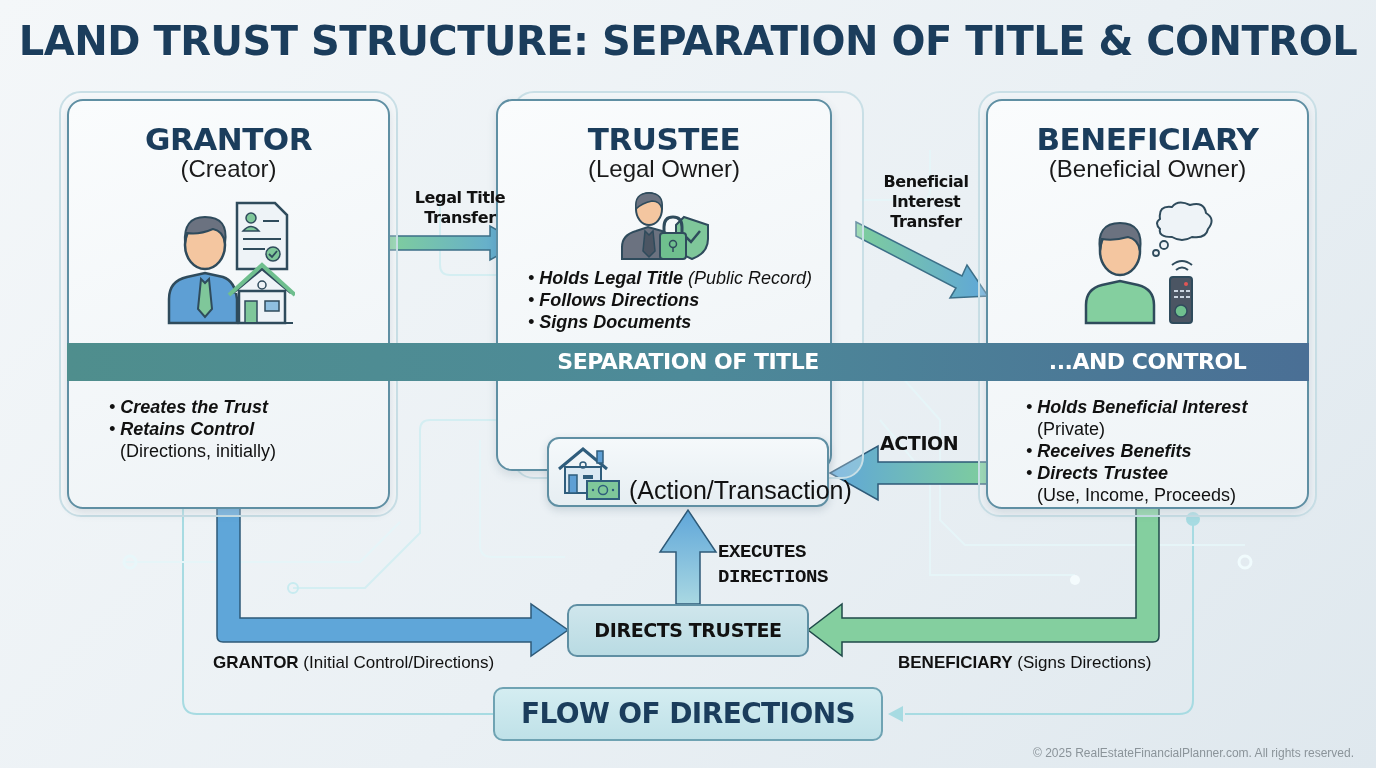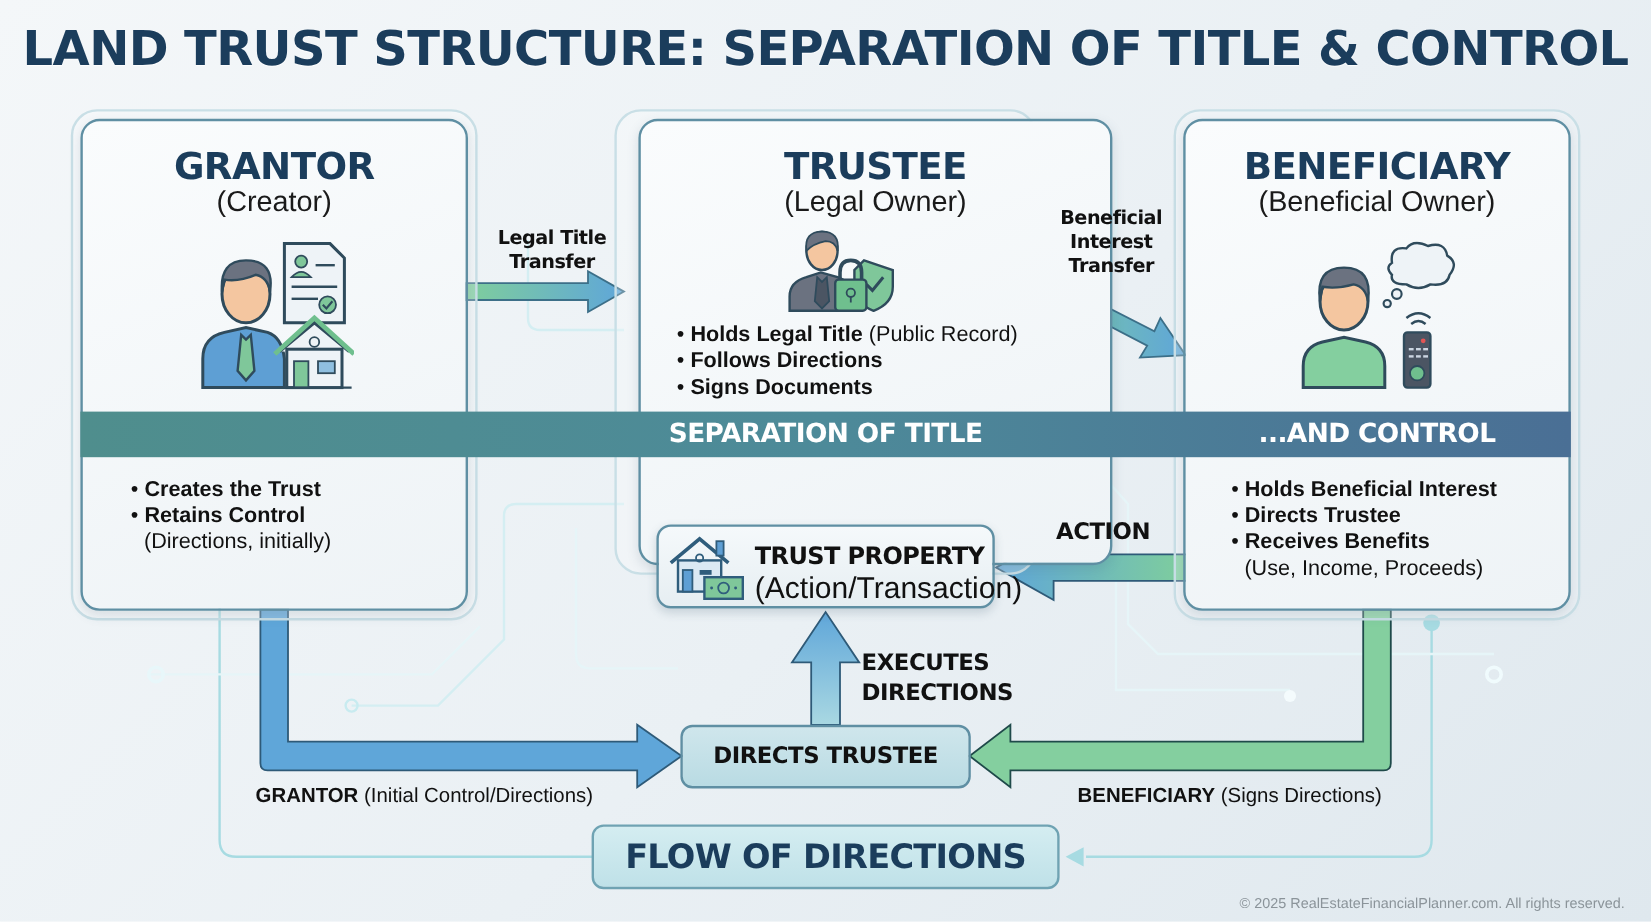--- a/index.html
+++ b/index.html
@@ -36,21 +36,21 @@
   }
   .band {
     height: 38px; background: linear-gradient(90deg, #4f8e8d 0%, #4d8a99 50%, #4a6f95 100%);
   }
   .band-label {
     color: #fff; font-family: "DejaVu Sans", sans-serif; font-weight: bold;
     font-size: 22px; text-align: center; line-height: 38px; letter-spacing: -0.5px;
   }
   .bullets { font-size: 18px; line-height: 22px; color: #111; }
   .bullets .b { font-weight: bold; }
-  .bullets .row { display: block; }
+  .bullets .row { display: block; font-style: italic; }
   .bullets .cont { padding-left: 11px; display: block; }
   .arrow-label {
     font-family: "DejaVu Sans", sans-serif; font-weight: bold;
     font-size: 16px; text-align: center; line-height: 20px; color: #111; letter-spacing: -0.4px;
   }
   .big-label {
     font-family: "DejaVu Sans", sans-serif; font-weight: bold; font-size: 19px; color: #111;
     letter-spacing: -0.4px;
   }
   .trust-box {
@@ -158,21 +158,21 @@
     <circle cx="97" cy="84" r="4" fill="none" stroke="#2f4b5c" stroke-width="1.5"></circle>
     <line x1="66" y1="122" x2="128" y2="122" stroke="#2f4b5c" stroke-width="2"></line>
   </svg>
   <div class="abs bullets" style="left:40px;top:295px;width:270px;">
     <span class="row">• <span class="b">Creates the Trust</span></span>
     <span class="row">• <span class="b">Retains Control</span></span>
     <span class="cont">(Directions, initially)</span>
   </div>
 </div>
 
-<div class="abs card" style="left:532px;top:99px;width:395px;height:372px;">
+<div class="abs card" style="left:496px;top:99px;width:336px;height:372px;">
   <div class="card-title" style="margin-top:20px;">TRUSTEE</div>
   <div class="card-sub" style="margin-top:-2px;">(Legal Owner)</div>
   <svg class="abs" style="left:120px;top:90px;" width="96" height="70" viewBox="0 0 96 70">
     <path d="M4 68 V56 Q4 44 18 40 L30 36 L44 40 Q56 44 58 56 V68 Z" fill="#6b7280" stroke="#2f4b5c" stroke-width="2"></path>
     <path d="M27 40 L31 44 L35 40 L37 60 L31 66 L25 60 Z" fill="#4b5563" stroke="#2f4b5c" stroke-width="1.5"></path>
     <ellipse cx="31" cy="18" rx="13" ry="16" fill="#f4c6a0" stroke="#2f4b5c" stroke-width="2"></ellipse>
     <path d="M18 18 Q16 2 31 2 Q46 2 44 18 Q42 10 34 10 Q24 12 18 18 Z" fill="#6b7280" stroke="#2f4b5c" stroke-width="1.5"></path>
     <path d="M66 26 L90 34 V48 Q90 62 74 68 Q58 62 58 48 V34 Z" fill="#7fc79a" stroke="#2f4b5c" stroke-width="2"></path>
     <path d="M68 46 L73 51 L82 40" fill="none" stroke="#2f4b5c" stroke-width="2.5"></path>
     <path d="M46 44 V36 Q46 26 55 26 Q64 26 64 36 V44" fill="none" stroke="#2f4b5c" stroke-width="3"></path>
@@ -204,59 +204,59 @@
     <rect x="90" y="89" width="4" height="2" fill="#cbd5e1"></rect>
     <rect x="96" y="89" width="4" height="2" fill="#cbd5e1"></rect>
     <rect x="102" y="89" width="4" height="2" fill="#cbd5e1"></rect>
     <rect x="90" y="95" width="4" height="2" fill="#cbd5e1"></rect>
     <rect x="96" y="95" width="4" height="2" fill="#cbd5e1"></rect>
     <rect x="102" y="95" width="4" height="2" fill="#cbd5e1"></rect>
     <circle cx="97" cy="110" r="6" fill="#6fbf8e" stroke="#2f4b5c" stroke-width="1.5"></circle>
   </svg>
   <div class="abs bullets" style="left:38px;top:295px;width:280px;">
     <span class="row">• <span class="b">Holds Beneficial Interest</span></span>
+    <span class="cont">(Private)</span>
+    <span class="row">• <span class="b">Receives Benefits</span></span>
     <span class="row">• <span class="b">Directs Trustee</span></span>
-    <span class="row">• <span class="b">Receives Benefits</span></span>
     <span class="cont">(Use, Income, Proceeds)</span>
   </div>
 </div>
 
 <div class="abs band" style="left:67px;top:343px;width:1242px;"></div>
 <div class="abs band-label" style="left:520px;top:343px;width:336px;">SEPARATION OF TITLE</div>
 <div class="abs band-label" style="left:986px;top:343px;width:323px;">...AND CONTROL</div>
 
 <div class="abs arrow-label" style="left:396px;top:188px;width:128px;">
   <div>Legal Title</div>
   <div>Transfer</div>
 </div>
 <div class="abs arrow-label" style="left:868px;top:172px;width:116px;">
   <div>Beneficial</div>
   <div>Interest</div>
   <div>Transfer</div>
 </div>
 <div class="abs big-label" style="left:880px;top:432px;">ACTION</div>
-<div class="abs big-label" style="left:718px;top:540px;line-height:25px;">
+<div class="abs big-label" style="left:718px;top:540px;line-height:25px;font-family:Liberation Mono, monospace;">
   <div>EXECUTES</div>
   <div>DIRECTIONS</div>
 </div>
 
 <div class="abs trust-box" style="left:547px;top:437px;width:282px;height:70px;">
   <svg class="abs" style="left:8px;top:6px;" width="66" height="56" viewBox="0 0 66 56">
     <path d="M2 24 L26 4 L50 24" fill="none" stroke="#2f5d7c" stroke-width="3"></path>
     <rect x="40" y="6" width="6" height="12" fill="#5e9fd4" stroke="#2f5d7c" stroke-width="1.5"></rect>
     <rect x="8" y="22" width="36" height="26" fill="#dbe9f3" stroke="#2f5d7c" stroke-width="2"></rect>
     <rect x="12" y="30" width="8" height="18" fill="#5e9fd4" stroke="#2f5d7c" stroke-width="1.5"></rect>
     <circle cx="26" cy="20" r="3" fill="none" stroke="#2f5d7c" stroke-width="1.5"></circle>
     <rect x="26" y="30" width="10" height="4" fill="#2f5d7c"></rect>
     <rect x="30" y="36" width="32" height="18" fill="#7fc79a" stroke="#2f5d7c" stroke-width="2"></rect>
     <circle cx="46" cy="45" r="4.5" fill="none" stroke="#2f5d7c" stroke-width="1.5"></circle>
     <circle cx="36" cy="45" r="1.2" fill="#2f5d7c"></circle>
     <circle cx="56" cy="45" r="1.2" fill="#2f5d7c"></circle>
   </svg>
-  <div class="abs" style="left:80px;top:12px;font-family:'DejaVu Sans',sans-serif;font-weight:bold;font-size:20px;color:#111;letter-spacing:-0.5px;">TRUST PROPERTY</div>
   <div class="abs" style="left:80px;top:37px;font-size:25px;color:#111;">(Action/Transaction)</div>
 </div>
 
 <div class="abs directs-box" style="left:567px;top:604px;width:242px;height:53px;">
   <div style="text-align:center;line-height:49px;font-family:'DejaVu Sans',sans-serif;font-weight:bold;font-size:19px;color:#111;letter-spacing:-0.4px;">DIRECTS TRUSTEE</div>
 </div>
 
 <div class="abs footer-lbl" style="left:213px;top:653px;">
   <span style="font-weight:bold;">GRANTOR</span><span> (Initial Control/Directions)</span>
 </div>

